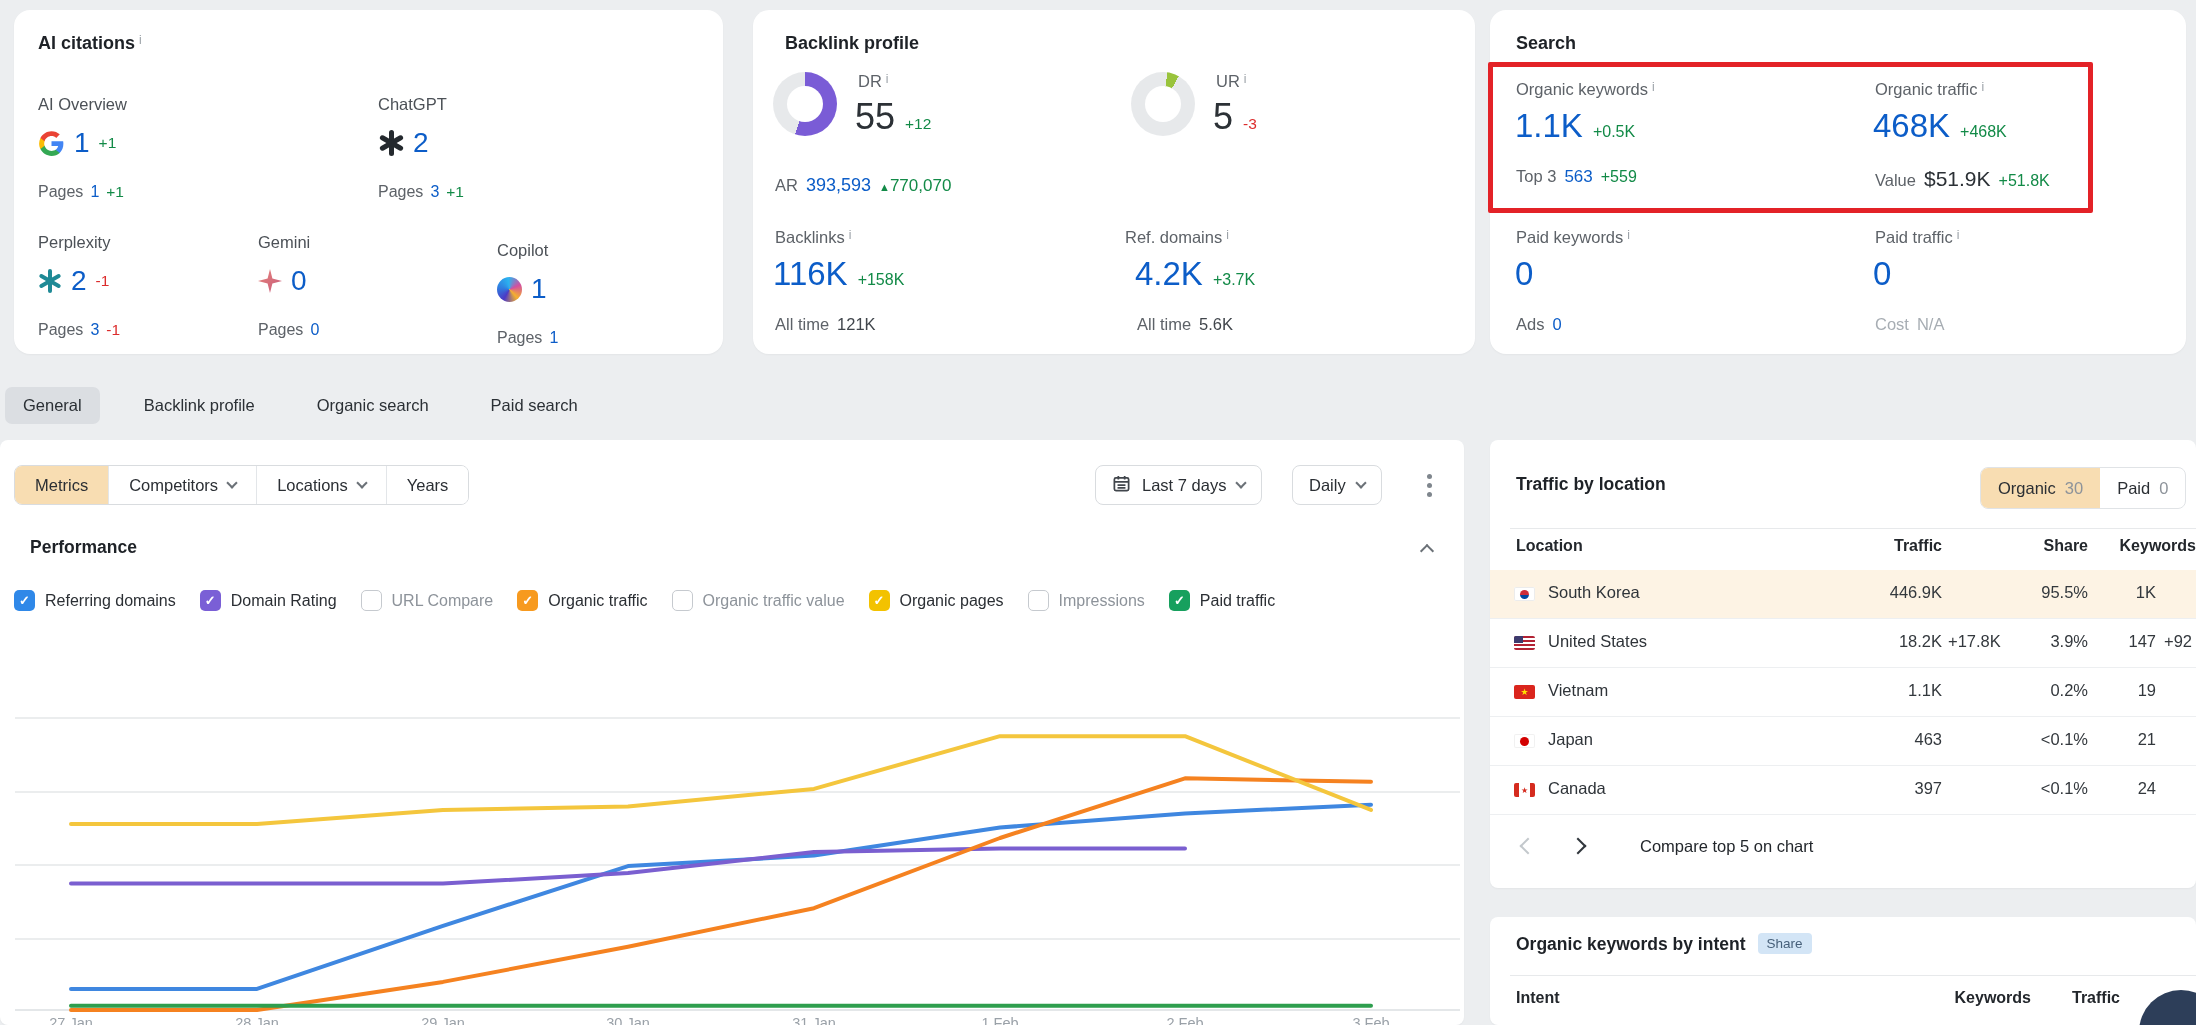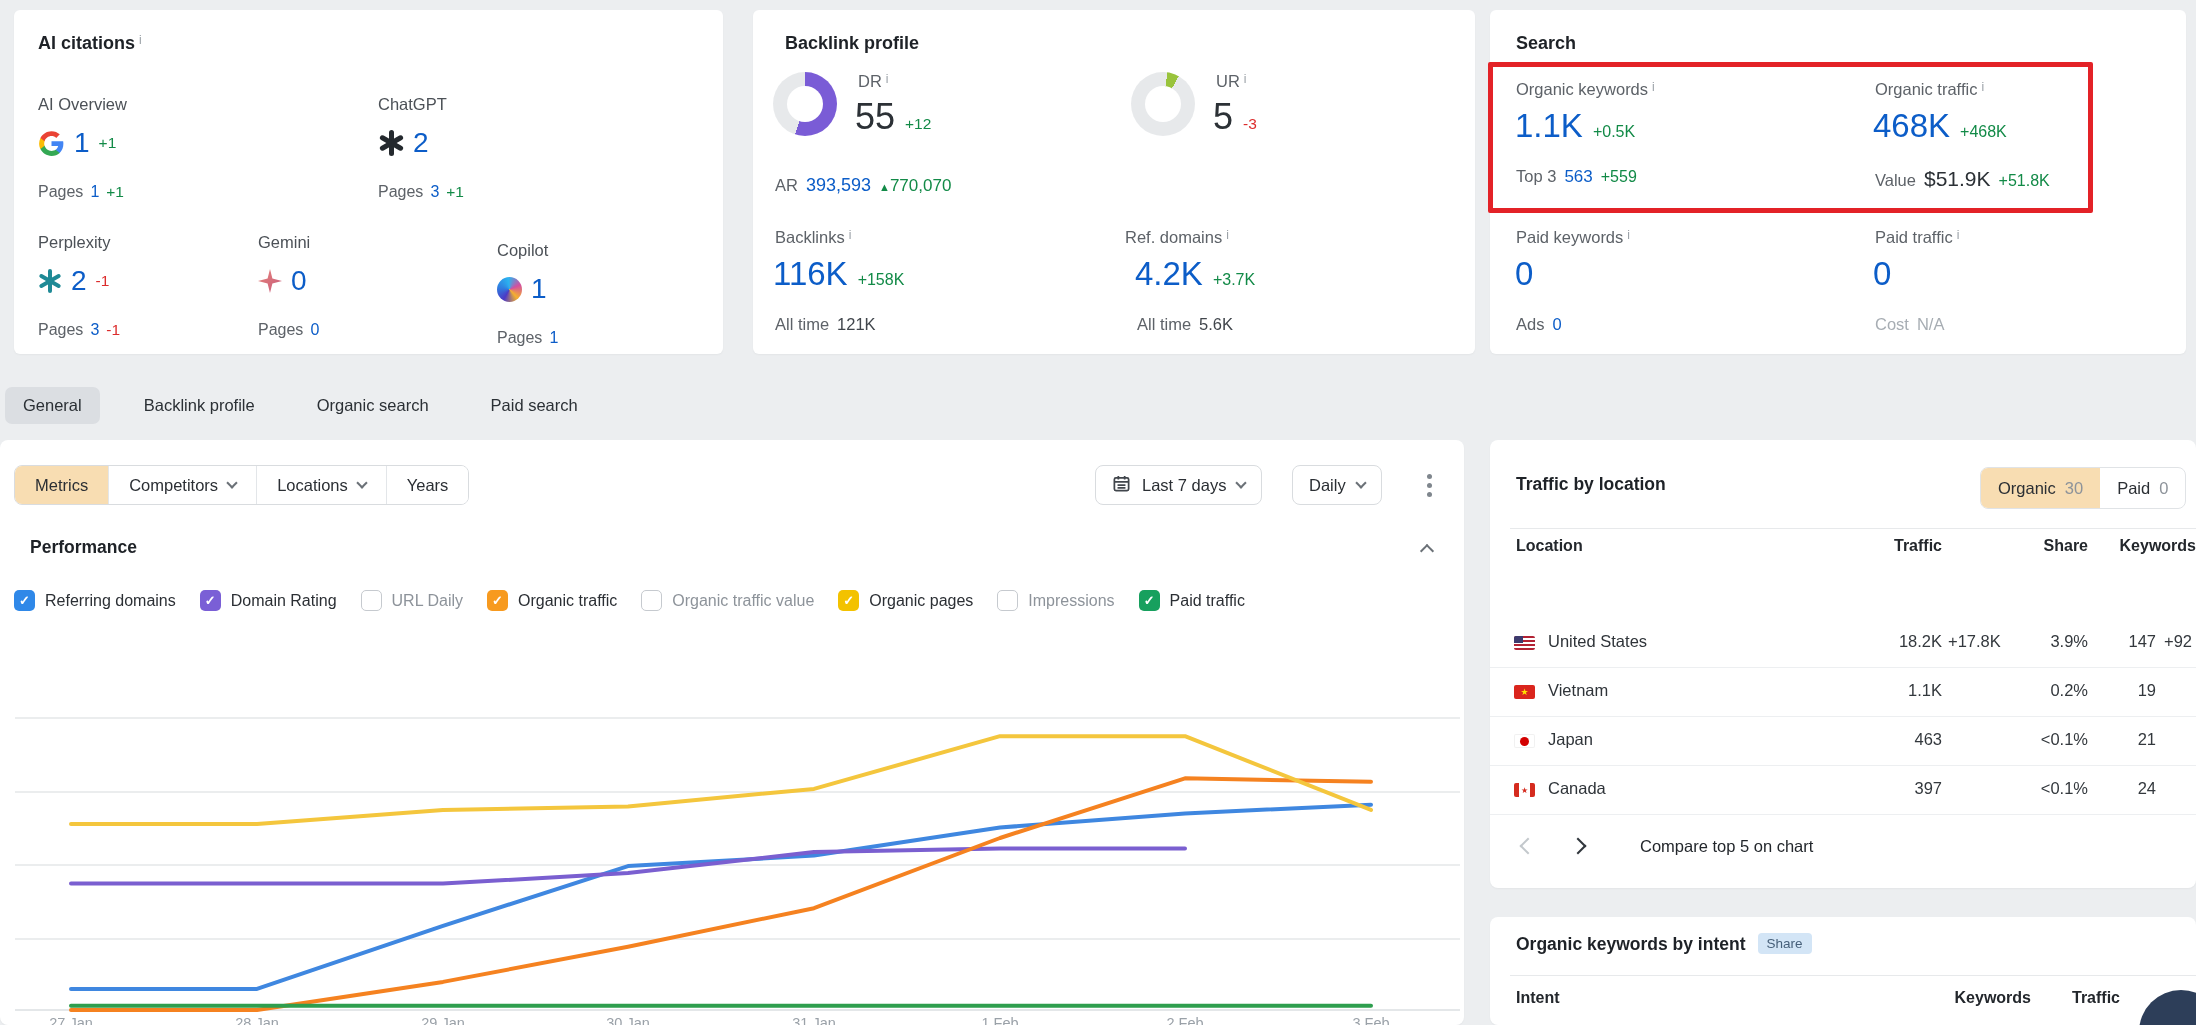--- a/index.html
+++ b/index.html
@@ -1,19 +1,19 @@
 <!DOCTYPE html>
 <html><head>
 <meta charset="utf-8">
 <style>
   *{margin:0;padding:0;box-sizing:border-box}
   html,body{background:#eceef0}
   body{font-family:"Liberation Sans",sans-serif;color:#2b2f34}
   #screen{position:relative;width:2196px;height:1025px;overflow:hidden;background:#eceef0}
-  .card{position:absolute;background:#fff;border-radius:6px;box-shadow:0 1px 2px rgba(0,0,0,.04)}
+  .card{position:absolute;background:#fff;border-radius:16px;box-shadow:0 1px 2px rgba(0,0,0,.04)}
 
   
   .title{font-size:18px;font-weight:700;color:#1e2227}
   .glabel{font-size:16.5px;color:#5d6268}
   .sup-i{font-size:12px;color:#9aa0a6;vertical-align:top;margin-left:4px;font-style:normal}
   .link{color:#0c5dc8}
   .dark{color:#2c3136}
   .muted{color:#a7adb3}
   .delta{font-size:15.5px;color:#128a47}
   .delta.down{color:#dc2d2d}
@@ -357,21 +357,21 @@
       <label class="cb">
           <span class="box on" style="background:#2f88e8"></span>
           <span class="cb-label">Referring domains</span>
         </label>
       <label class="cb">
           <span class="box on" style="background:#7a5fd6"></span>
           <span class="cb-label">Domain Rating</span>
         </label>
       <label class="cb">
           <span class="box off"></span>
-          <span class="cb-label off">URL Daily</span>
+          <span class="cb-label off">URL Compare</span>
         </label>
       <label class="cb">
           <span class="box on" style="background:#f79a1f"></span>
           <span class="cb-label">Organic traffic</span>
         </label>
       <label class="cb">
           <span class="box off"></span>
           <span class="cb-label off">Organic traffic value</span>
         </label>
       <label class="cb">
@@ -432,20 +432,29 @@
     </div>
     <div class="tdivider" style="top:88px"></div>
 
     <div class="thead">
       <span style="left:26px;top:97px">Location</span>
       <span style="left:330px;top:97px;width:122px;text-align:right">Traffic</span>
       <span style="left:480px;top:97px;width:118px;text-align:right">Share</span>
       <span style="left:602px;top:97px;width:104px;text-align:right">Keywords</span>
     </div>
 
+    <div class="trow highlight" style="top:130px">
+      <span class="flag f-kr">
+          <i></i>
+        </span>
+      <span class="loc">South Korea</span>
+      <span class="tcol c-traffic">446.9K</span>
+      <span class="tcol c-share">95.5%</span>
+      <span class="tcol c-kw link">1K</span>
+    </div>
     <div class="trow" style="top:179px">
       <span class="flag f-us"><i></i></span>
       <span class="loc">United States</span>
       <span class="tcol c-traffic">18.2K</span>
       <span class="tcol c-tdelta delta">+17.8K</span>
       <span class="tcol c-share">3.9%</span>
       <span class="tcol c-kw link">147</span>
       <span class="tcol c-kwdelta delta">+92</span>
     </div>
     <div class="trow" style="top:228px">

